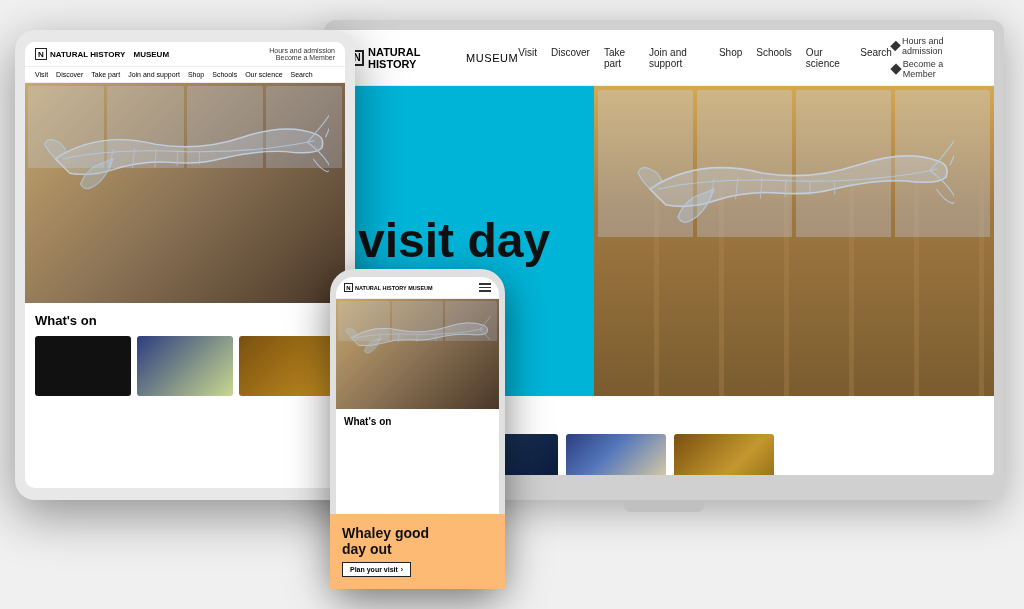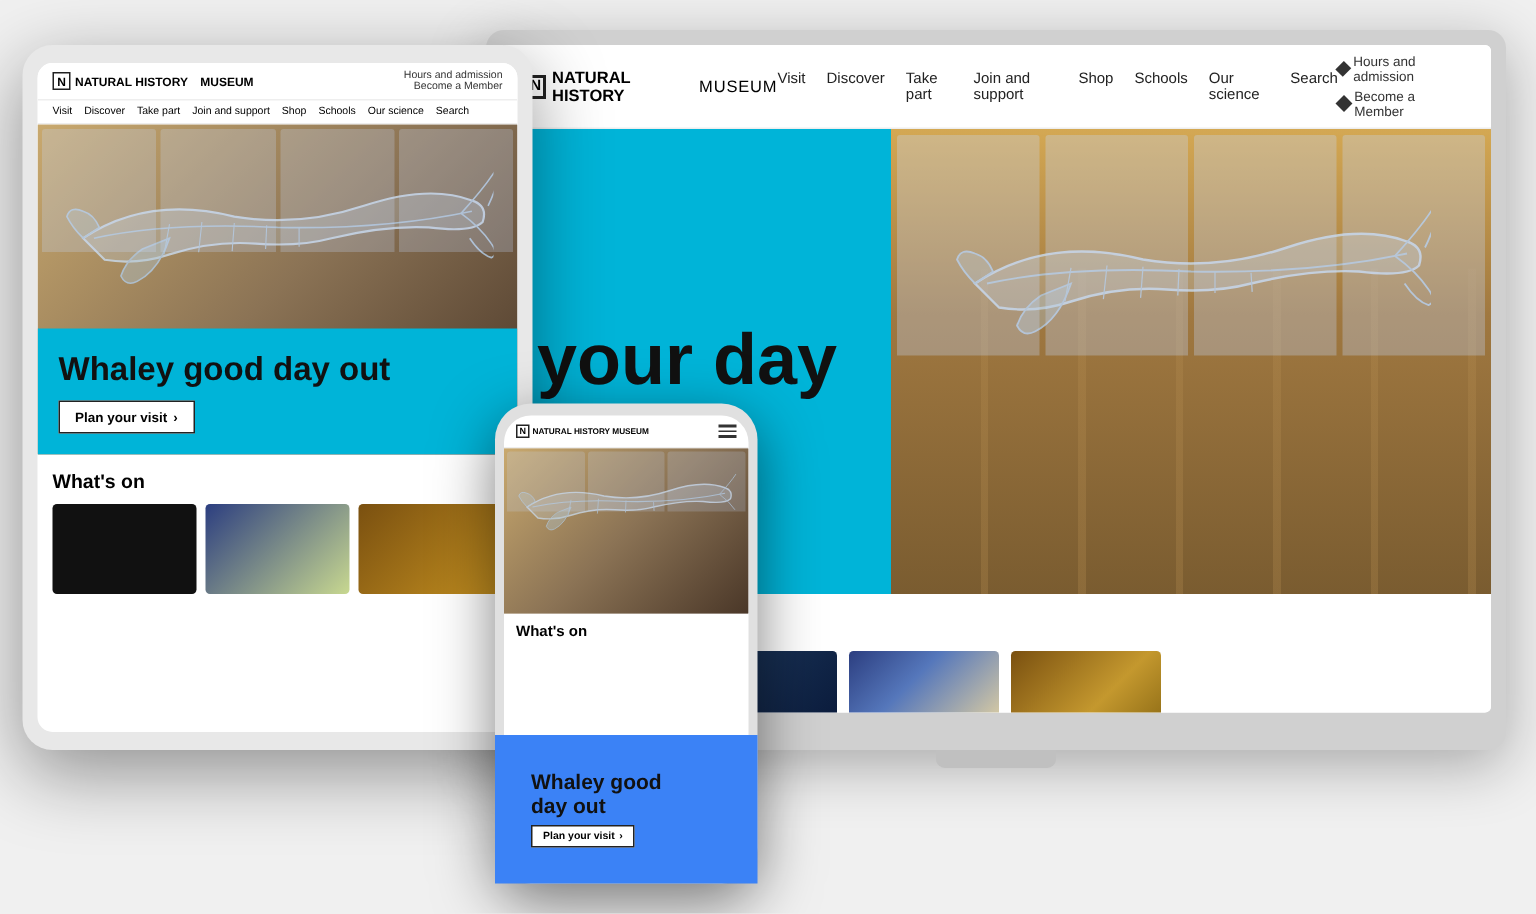--- a/index.html
+++ b/index.html
@@ -394,22 +394,22 @@
       background: linear-gradient(135deg, #c9a96e 0%, #8B7355 50%, #4a3728 100%);
       position: relative;
       overflow: hidden;
     }
 
     .mobile-hero-text-box {
       position: absolute;
       bottom: 0;
       left: 0;
       right: 0;
-      background: #3b82f6;
-      padding: 24px;
+      background: #fdba74;
+      padding: 12px;
     }
 
     .mobile-hero-text-box h1 {
       font-size: 14px;
       font-weight: 900;
       color: #111;
       line-height: 1.1;
     }
 
     .mobile-plan-btn {
@@ -493,21 +493,21 @@
             <span class="diamond-icon"></span>
             <span>Become a Member</span>
           </div>
         </div>
       </div>
 
       <div class="desktop-hero">
         <div class="desktop-hero-text">
           <h1>
             <br>
-            <span>your day</span><br>
+            <span>visit day</span><br>
             <span>out</span>
           </h1>
         </div>
         <div class="desktop-hero-image">
 
           <div class="museum-hall-bg"></div>
           <div class="arch-overlay"></div>
 
           <svg class="whale-svg" viewBox="0 0 400 180" fill="none" xmlns="http://www.w3.org/2000/svg">
 
@@ -597,27 +597,20 @@
             <path d="M370 67 Q390 45 400 30 Q408 20 405 35 Q400 50 395 60" stroke="#b0c8e0" stroke-width="1.5" fill="none"></path>
             <path d="M370 67 Q388 80 398 95 Q405 105 398 108 Q388 105 378 90" stroke="#b0c8e0" stroke-width="1.5" fill="none"></path>
           </svg>
           <div style="position:absolute;top:0;left:0;right:0;height:40%;display:flex;gap:3px;padding:3px;">
             <div style="flex:1;background:rgba(200,220,255,0.25);border-radius:2px 2px 0 0;"></div>
             <div style="flex:1;background:rgba(200,220,255,0.25);border-radius:2px 2px 0 0;"></div>
             <div style="flex:1;background:rgba(200,220,255,0.25);border-radius:2px 2px 0 0;"></div>
             <div style="flex:1;background:rgba(200,220,255,0.25);border-radius:2px 2px 0 0;"></div>
           </div>
         </div>
-        <div class="tablet-hero-overlay">
-          <h1>Whaley good day out</h1>
-          <button class="tablet-plan-btn">
-            <span>Plan your visit</span>
-            <span>›</span>
-          </button>
-        </div>
       </div>
 
       <div class="tablet-whats-on">
         <h2>What's on</h2>
         <div class="tablet-cards">
           <div class="tablet-card" style="background:#111;"></div>
           <div class="tablet-card" style="background:linear-gradient(135deg,#2c3e80,#c8d890);"></div>
           <div class="tablet-card" style="background:linear-gradient(135deg,#7a5010,#c49020);"></div>
         </div>
       </div>

